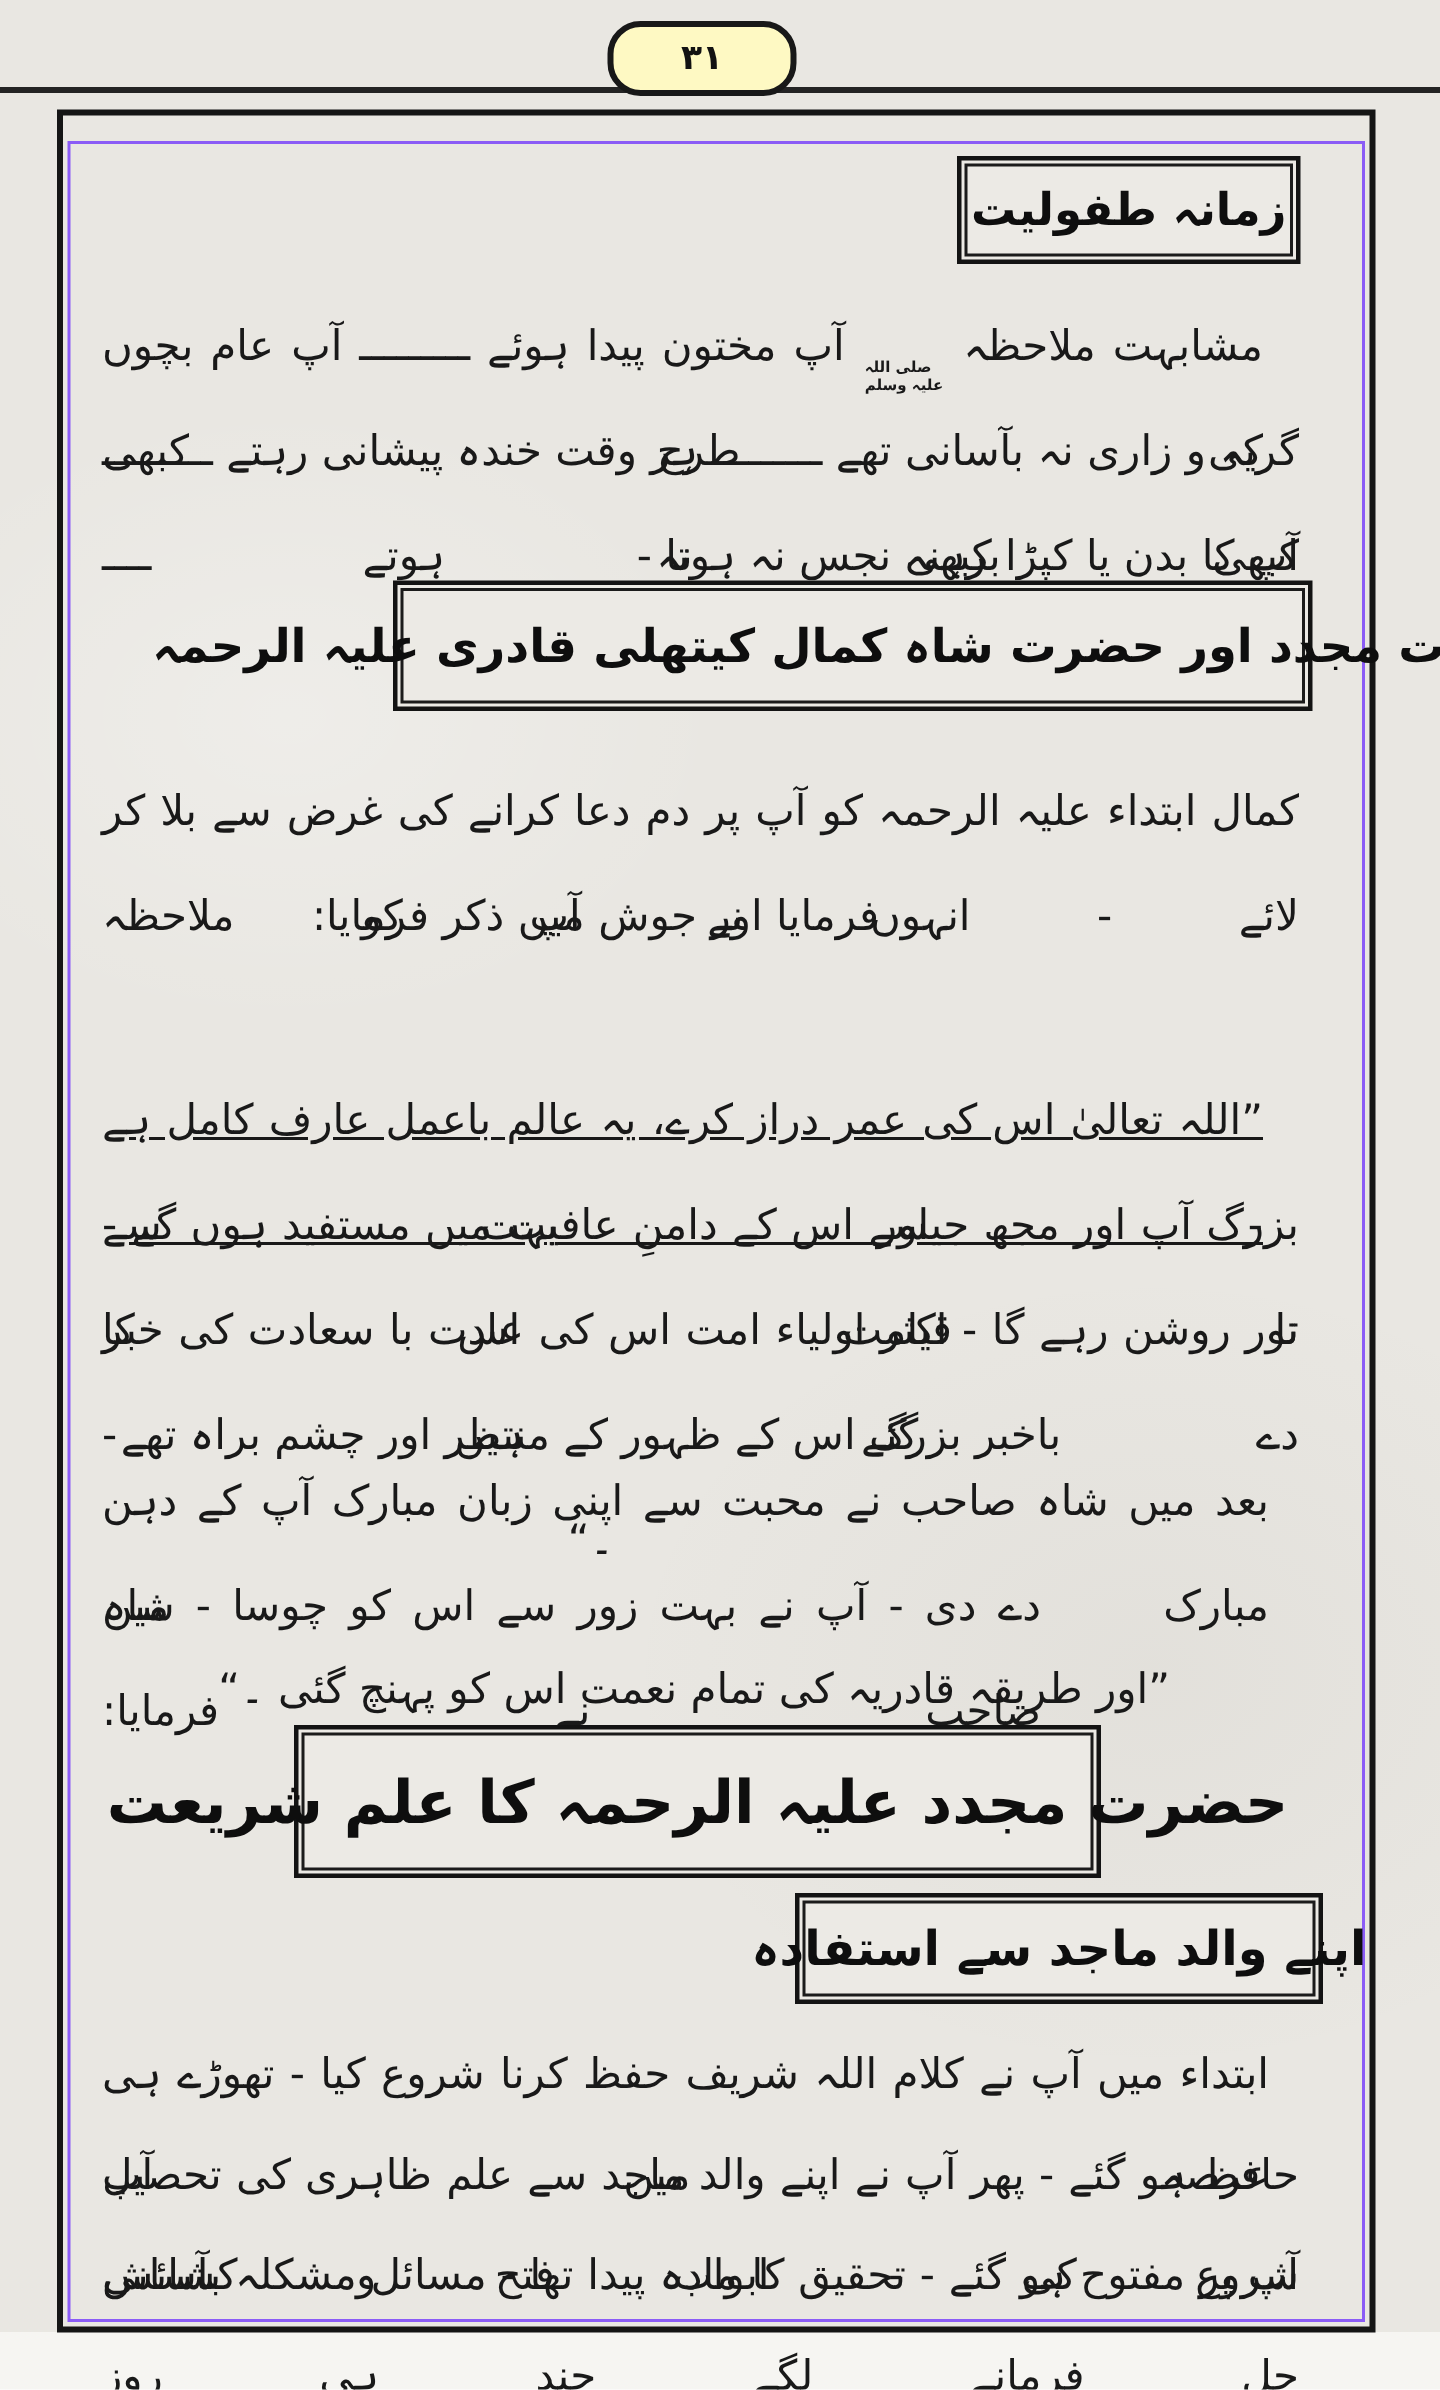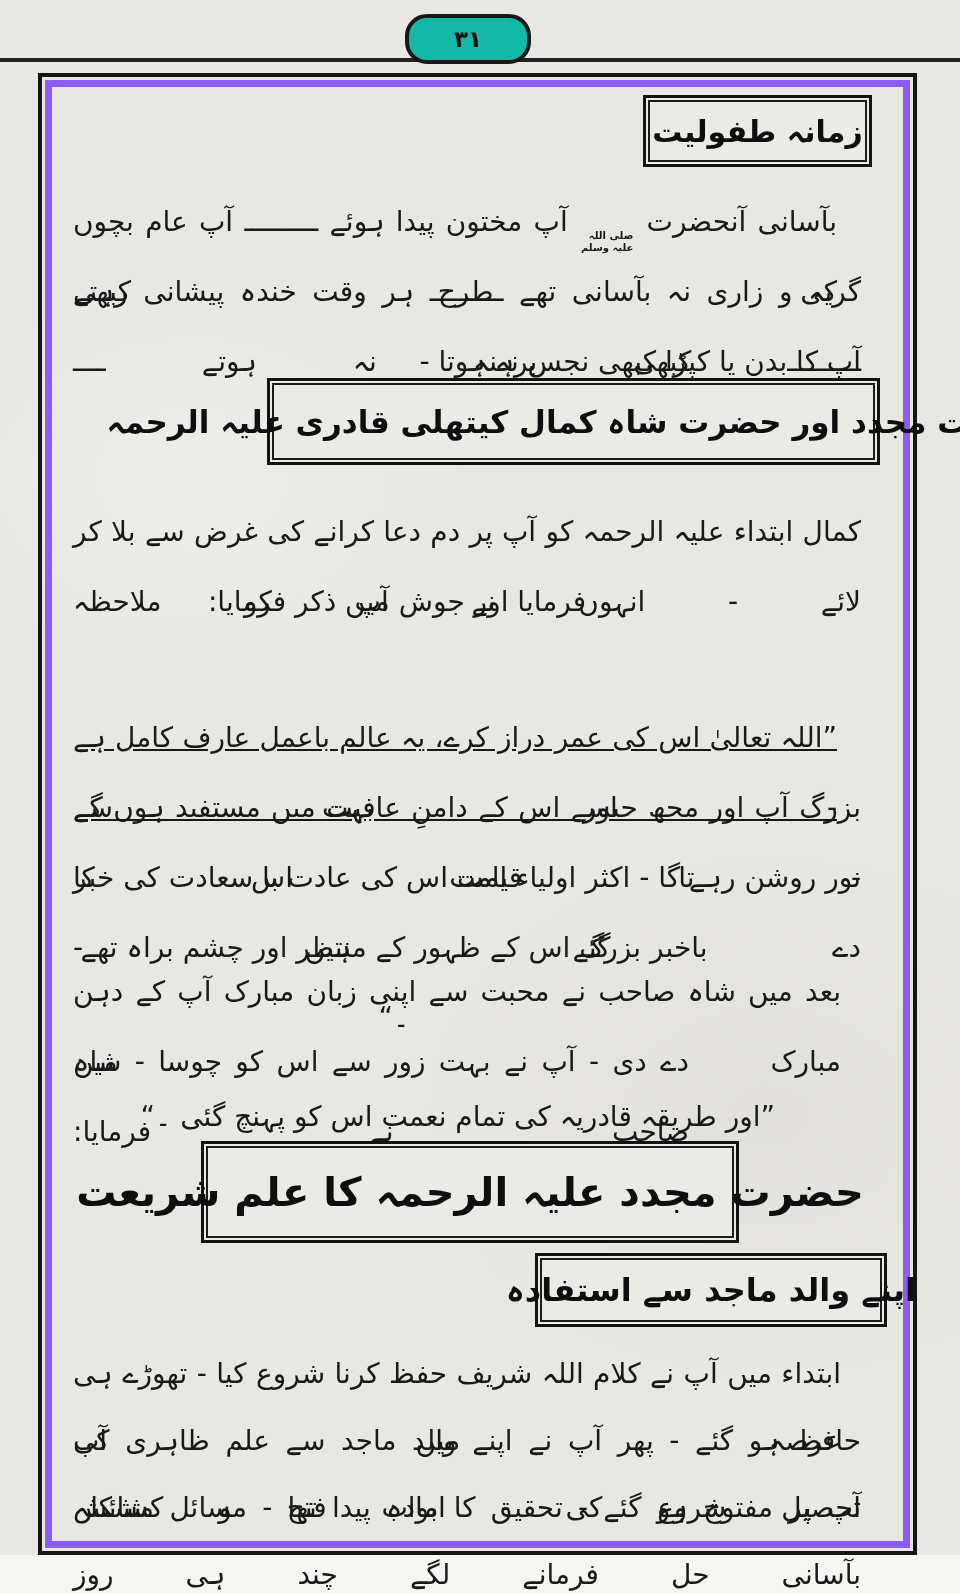--- a/index.html
+++ b/index.html
@@ -9,42 +9,42 @@
     background:
       radial-gradient(420px 300px at 20% 30%, rgba(255,255,255,.25), rgba(255,255,255,0) 70%),
       radial-gradient(500px 380px at 80% 70%, rgba(120,115,105,.06), rgba(0,0,0,0) 70%),
       linear-gradient(#e9e7e2 0 97.6%, #f6f5f2 97.6% 100%);
     color:#171717;
     direction:rtl;
   }
   
   .pill{
     position:absolute;left:405px;top:14px;width:118px;height:42px;
-    border:4px solid #181818;border-radius:22px;background:#14b8a6;
+    border:4px solid #181818;border-radius:22px;background:#fef9c3;
     display:flex;align-items:center;justify-content:center;
     font-size:23px;font-weight:700;color:#121212;z-index:3;
   }
   .toprule{position:absolute;left:0;top:58px;width:960px;height:4px;background:#242424;z-index:1;}
   
   .frame{position:absolute;left:38px;top:73px;width:879px;height:1482px;border:4px solid #151515;box-sizing:border-box;background:rgba(0,0,0,0);}
-  .frame-in{position:absolute;inset:3px;border:7px solid #8b5cf6;}
+  .frame-in{position:absolute;inset:3px;border:2px solid #8b5cf6;margin-top:14px;}
   
   .blk{position:absolute;}
   .txt{left:21px;right:42px;}
   .line{height:70px;line-height:70px;font-size:28px;font-weight:500;color:#191919;
         white-space:normal;}
   .j{text-align:justify;text-align-last:justify;}
   .r{text-align:center;text-align-last:right;}
   .c{text-align:center;text-align-last:center;}
   
   .hbox{position:absolute;border:3px solid #131313;background:#eceae5;box-sizing:border-box;}
   .hbox-in{position:absolute;inset:2px;border:2px solid #1b1b1b;display:flex;align-items:center;justify-content:center;}
   .htxt{font-weight:700;color:#0e0e0e;white-space:nowrap;}
   
-  .saw{display:inline-flex;flex-direction:column;align-items:flex-start;vertical-align:-8px;
+  .saw{display:inline-flex;flex-direction:column;align-items:flex-end;vertical-align:-8px;
        font-size:10px;line-height:1.15;font-weight:700;margin:0 2px;}
   .saw span{display:block;}
 </style>
 </head>
 <body>
 
 <div class="pill">
   <span>۳۱</span>
 </div>
 <div class="toprule"></div>
@@ -53,21 +53,21 @@
   <div class="frame-in">
 
     <div class="hbox" style="left:591px;top:8px;width:229px;height:72px;">
       <div class="hbox-in">
         <span class="htxt" style="font-size:30px;">زمانہ طفولیت</span>
       </div>
     </div>
 
     <div class="blk txt" style="top:100px;">
       <div class="line j" style="padding-right:24px;">
-        <span>بآسانی آنحضرت</span>
+        <span>مشابہت ملاحظہ</span>
         <span class="saw">
           <span>صلی اللہ</span>
           <span>علیہ وسلم</span>
         </span>
         <span>آپ مختون پیدا ہوئے ـــــــــ آپ عام بچوں کی طرح کبھی</span>
       </div>
       <div class="line j">گریہ و زاری نہ بآسانی تھے ـــــــــ ہر وقت خندہ پیشانی رہتے ـــــــــ کبھی برہنہ نہ ہوتے ــــ</div>
       <div class="line r">آپ کا بدن یا کپڑا کبھی نجس نہ ہوتا -</div>
     </div>
 

